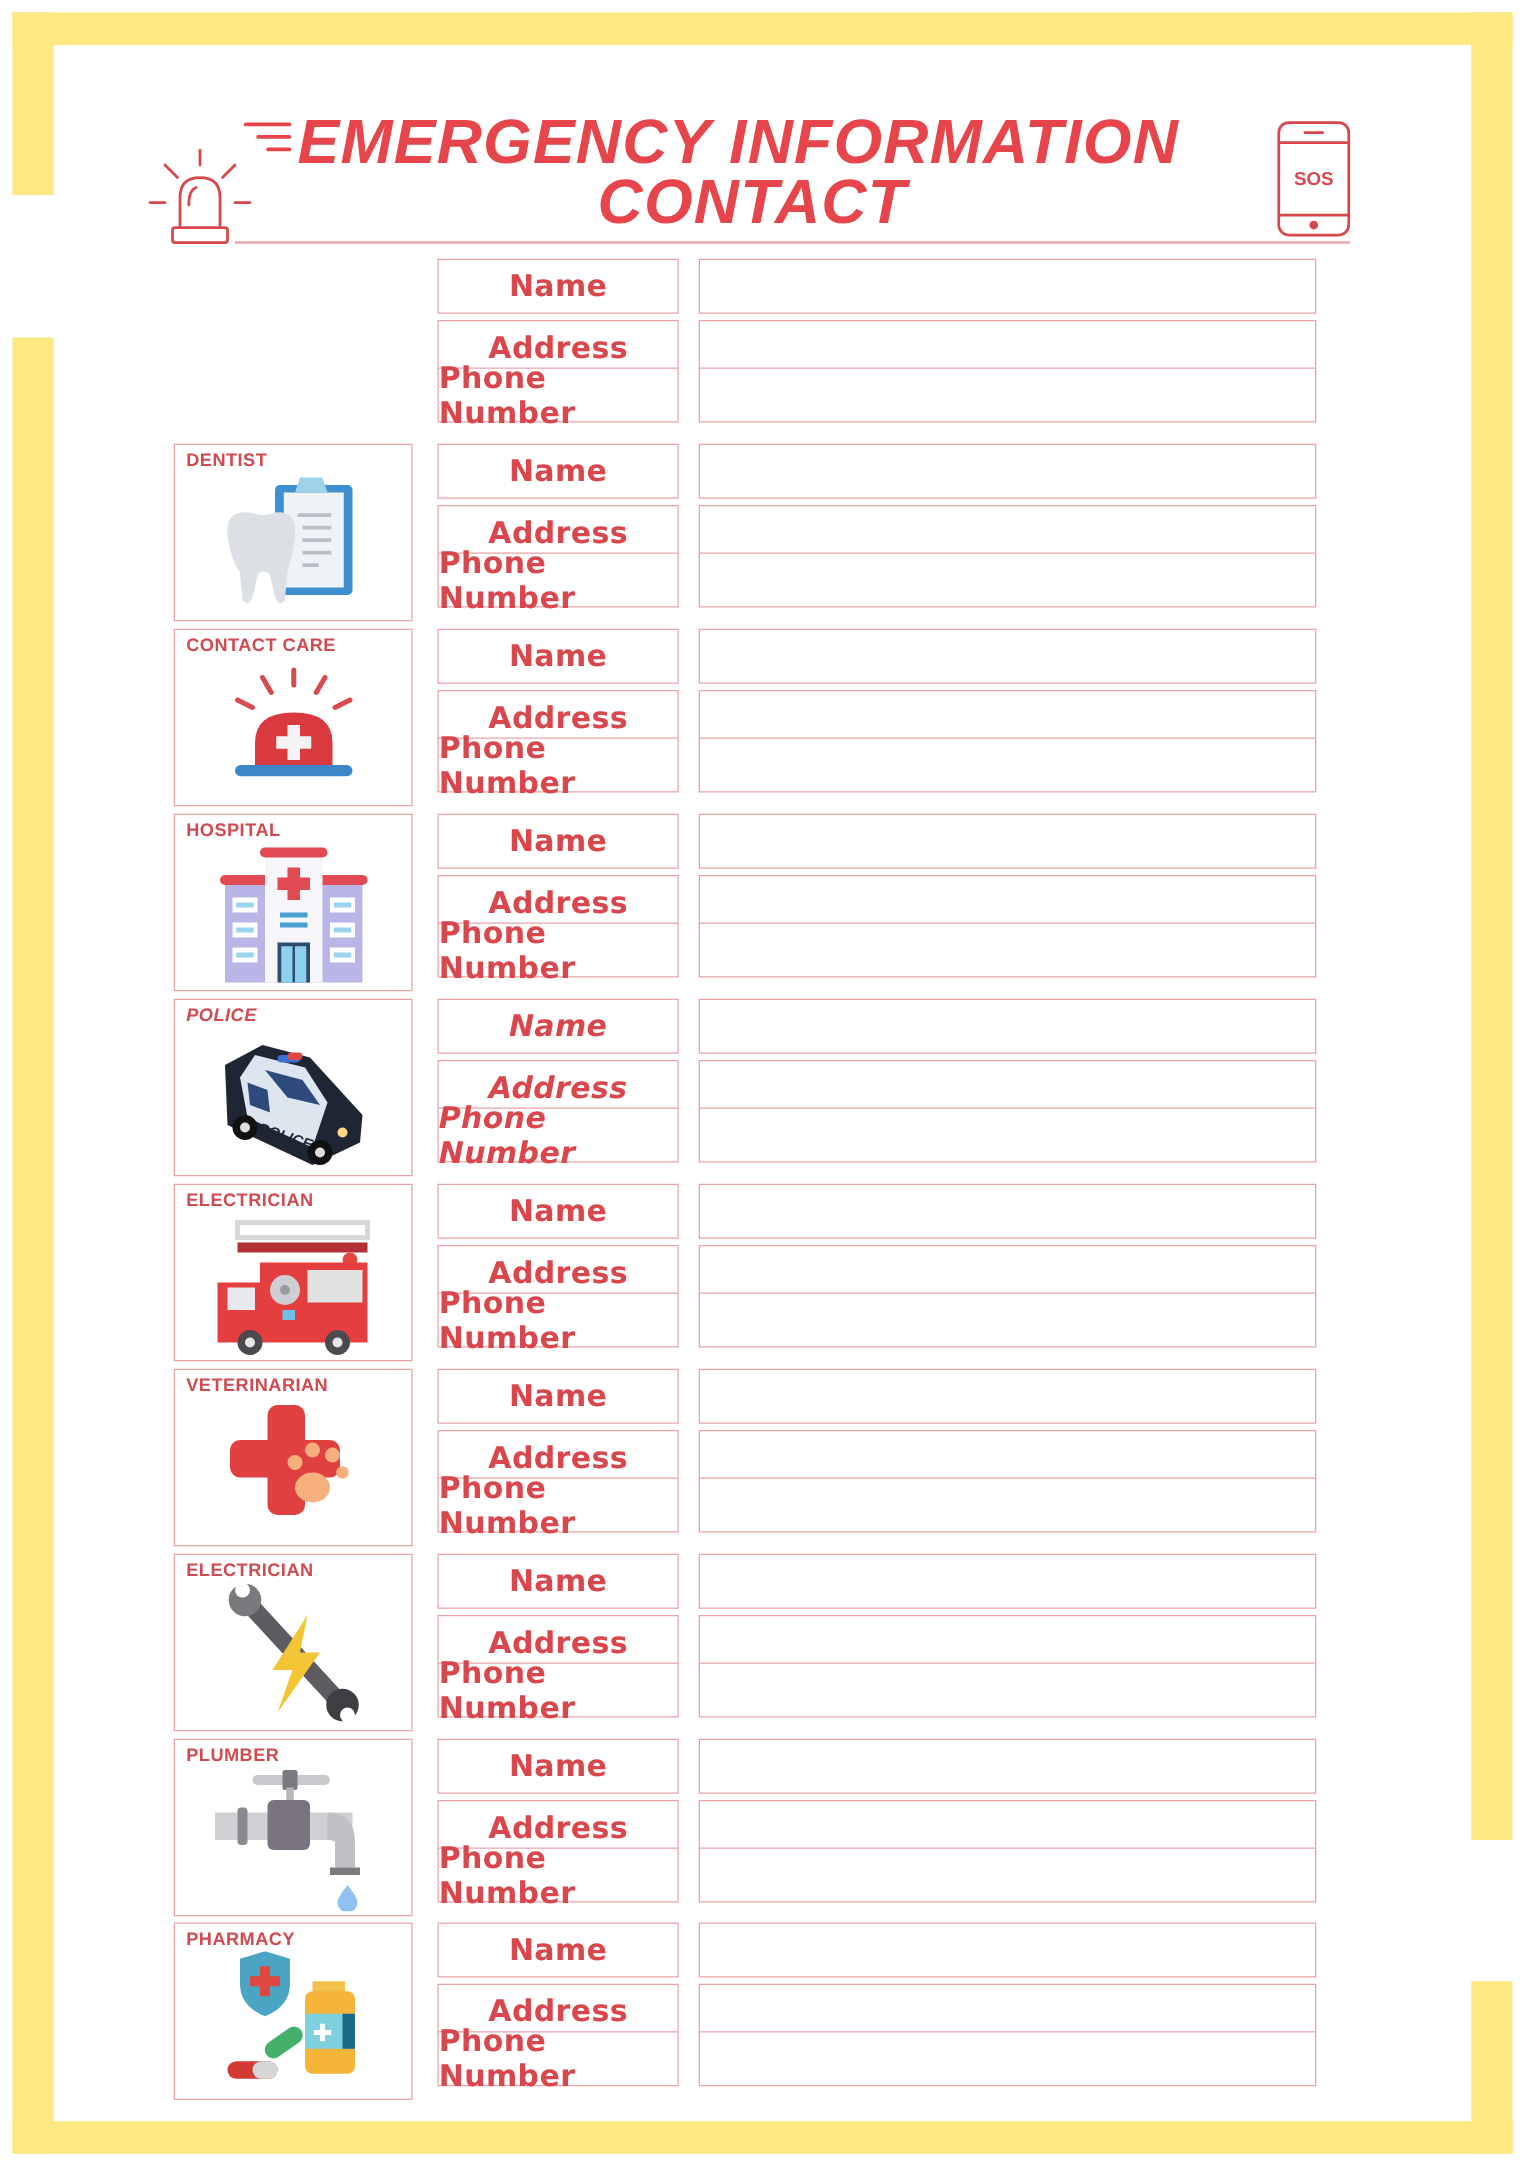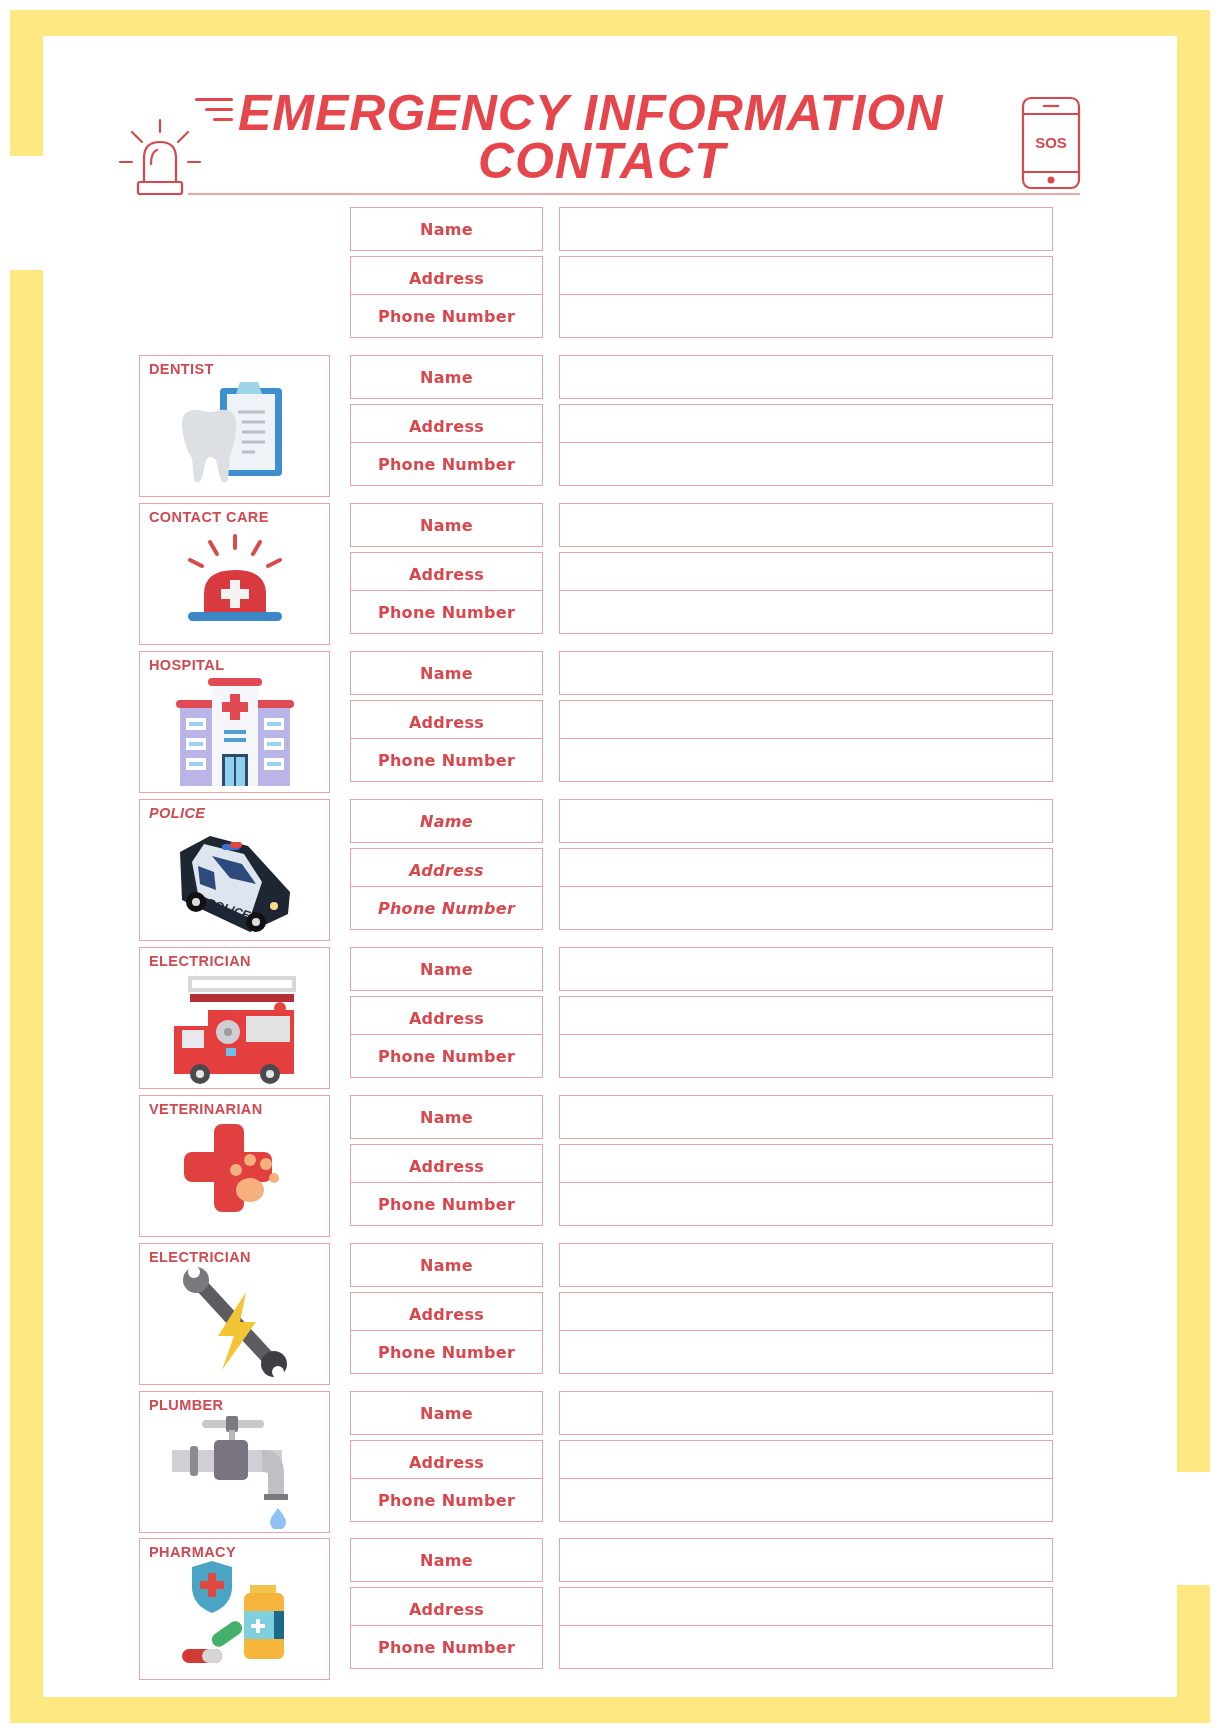--- a/index.html
+++ b/index.html
@@ -14,21 +14,21 @@
   .divider { position:absolute; left:188px; top:193px; width:892px; height:2px; background:#eaa6a9; }
   .siren { position:absolute; left:116px; top:118px; width:90px; height:80px; }
   .sos { position:absolute; left:1021px; top:96px; width:60px; height:94px; }
   .section { position:absolute; left:139px; width:914px; height:144px; }
   .icon-box { position:absolute; left:0; top:0; width:191px; height:142px; border:1.5px solid #e9a3a6; box-sizing:border-box; background:#fff; }
   .cat-label { position:absolute; left:9px; top:5px; font-family:"Liberation Sans", sans-serif; font-weight:bold;
                font-size:14.5px; color:#d04a52; letter-spacing:0.4px; white-space:nowrap; }
   .icon-svg { position:absolute; left:30px; top:22px; width:130px; height:115px; }
   .lbl { position:absolute; left:211px; width:193px; height:44px; border:1.5px solid #e9a3a6; box-sizing:border-box;
          display:flex; align-items:center; justify-content:center; color:#d9474d; font-weight:bold;
-         font-family:"DejaVu Sans", sans-serif; font-size:16px; letter-spacing:0.3px; background:#fff; }
+         font-family:"DejaVu Sans", sans-serif; font-size:24px; letter-spacing:0.3px; background:#fff; }
   .val { position:absolute; left:420px; width:494px; height:44px; border:1.5px solid #e9a3a6; box-sizing:border-box; background:#fff; }
   .r0 { top:0; } .r1 { top:49px; } .r2 { top:87px; }
 </style>
 </head>
 <body>
 
 <div class="ybar" style="left:10px;top:10px;width:1200px;height:26px;"></div>
 <div class="ybar" style="left:10px;top:10px;width:33px;height:146px;"></div>
 <div class="ybar" style="left:10px;top:270px;width:33px;height:1453px;"></div>
 <div class="ybar" style="left:1177px;top:10px;width:33px;height:1462px;"></div>
@@ -275,21 +275,21 @@
     </svg>
   </div>
   <div class="lbl r0">Name</div>
   <div class="lbl r1">Address</div>
   <div class="lbl r2">Phone Number</div>
   <div class="val r0"></div>
   <div class="val r1"></div>
   <div class="val r2"></div>
 </div>
 
-<div class="section" style="top:1538px;text-align:right;">
+<div class="section" style="top:1538px;">
   <div class="icon-box">
     <div class="cat-label">PHARMACY</div>
     <svg class="icon-svg" viewBox="0 0 130 115">
       <path d="M22 6 L42 0 L62 6 L62 26 Q62 44 42 52 Q22 44 22 26 Z" fill="#4aa4c4"></path>
       <rect x="38" y="12" width="8" height="24" fill="#e0473f"></rect>
         <rect x="30" y="20" width="24" height="8" fill="#e0473f"></rect>
       <rect x="80" y="24" width="26" height="10" fill="#f2c34a"></rect>
       <rect x="74" y="32" width="40" height="66" rx="6" fill="#f5b53a"></rect>
       <rect x="74" y="50" width="40" height="28" fill="#7ed0df"></rect>
       <rect x="104" y="50" width="10" height="28" fill="#1b6a8a"></rect>

